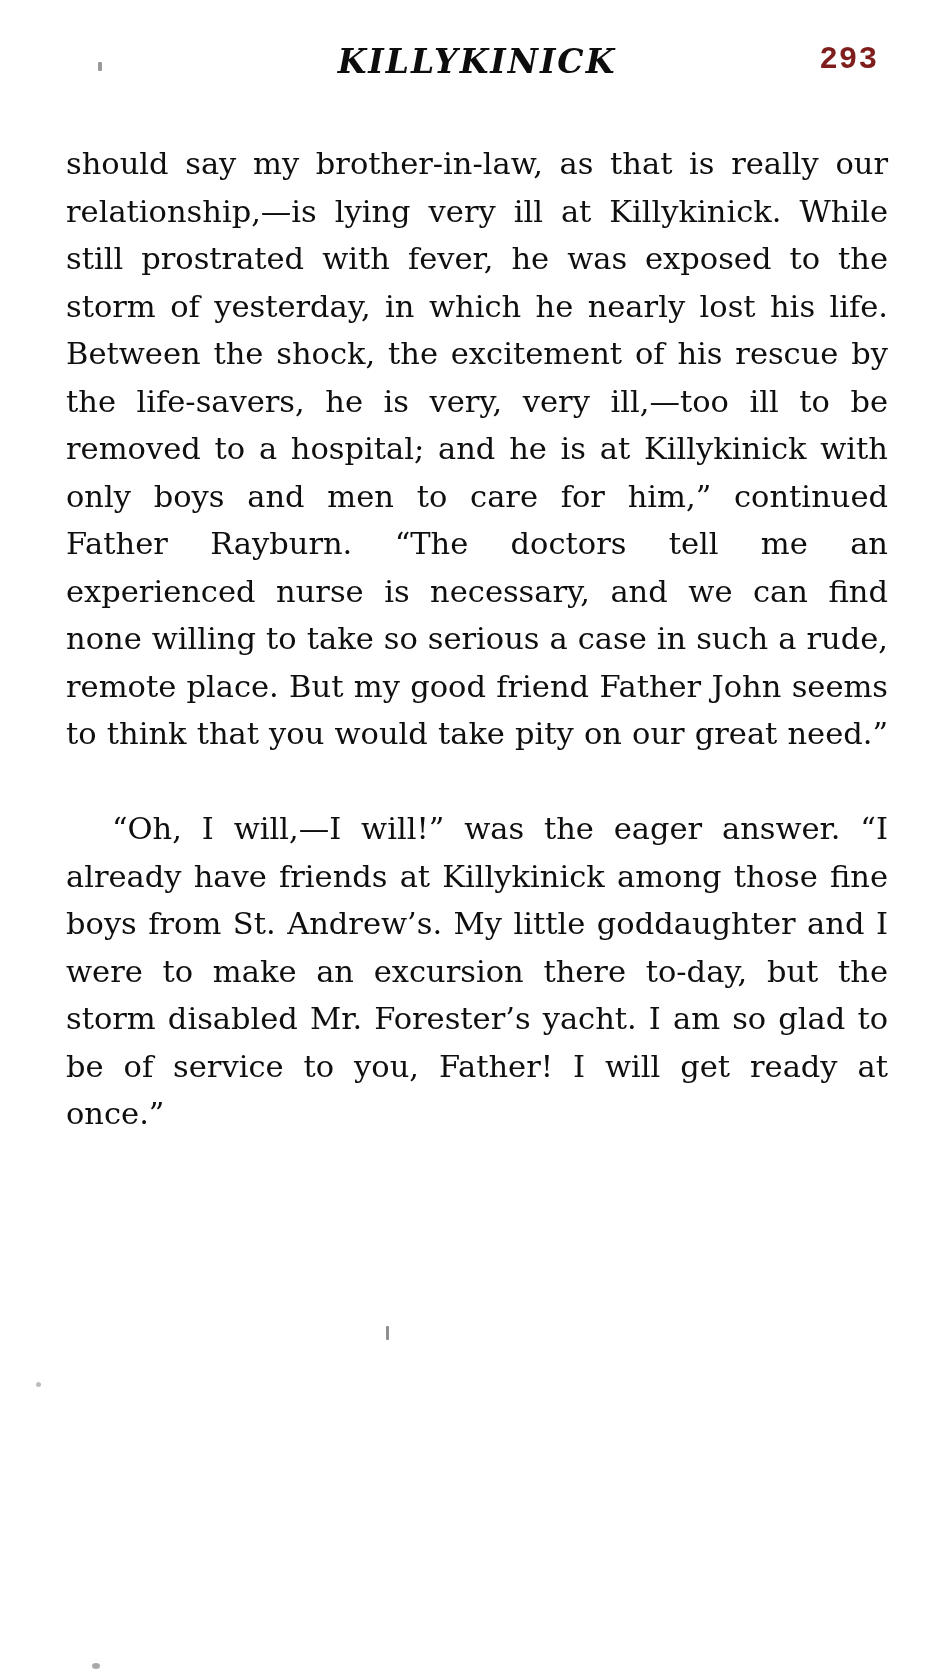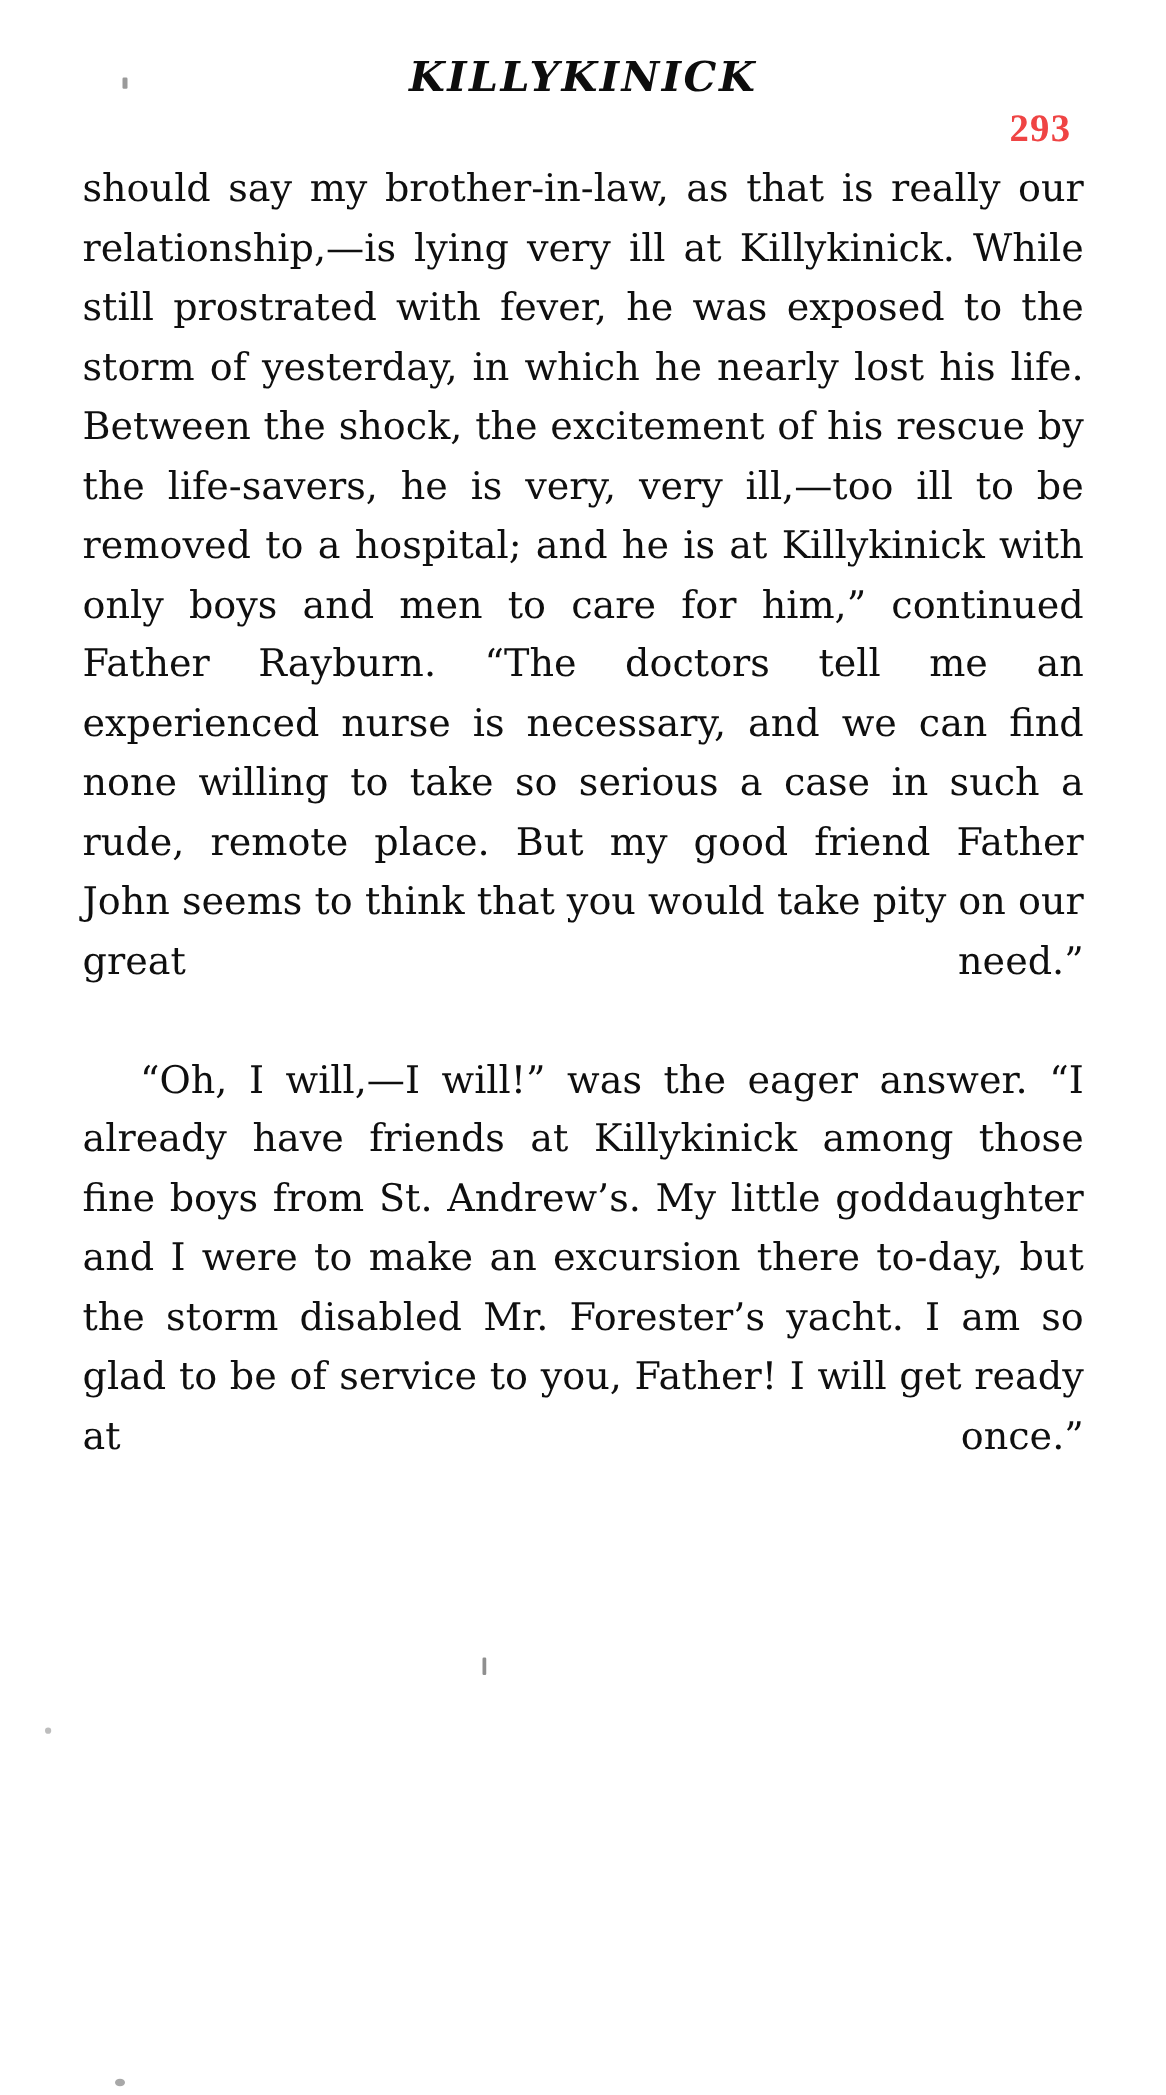--- a/index.html
+++ b/index.html
@@ -14,21 +14,21 @@
     color: #111111;
     position: relative;
     overflow: hidden;
   }
   .page {
     position: absolute;
     left: 0; top: 0;
     width: 933px;
     height: 1676px;
     box-sizing: border-box;
-    padding: 30px 66px 20px 66px;
+    padding: 30px 45px 20px 66px;
   }
   .running-head {
     position: relative;
     height: 64px;
     display: flex;
     align-items: flex-start;
     justify-content: center;
   }
   .head-title {
     font-family: "DejaVu Serif", serif;
@@ -36,29 +36,28 @@
     font-weight: bold;
     font-size: 33px;
     letter-spacing: 2px;
     color: #0d0d0d;
     margin-top: 12px;
   }
   .page-number {
     position: absolute;
     right: 10px;
     top: 12px;
-    font-family: Liberation Serif, serif;
+    font-family: Liberation Mono, monospace;
     font-weight: bold;
     font-size: 31px;
-    color: #ef4444;
+    color: #7f1d1d;
     letter-spacing: 1px;
-    margin-top: 43px;
   }
   .body-text {
-    margin-top: 34px;
+    margin-top: 46px;
   }
   p.para {
     margin: 0;
     font-family: "DejaVu Serif", serif;
     font-size: 30.5px;
     line-height: 47.5px;
     text-align: justify;
     text-justify: inter-word;
     color: #0f0f0f;
     -webkit-font-smoothing: none;

